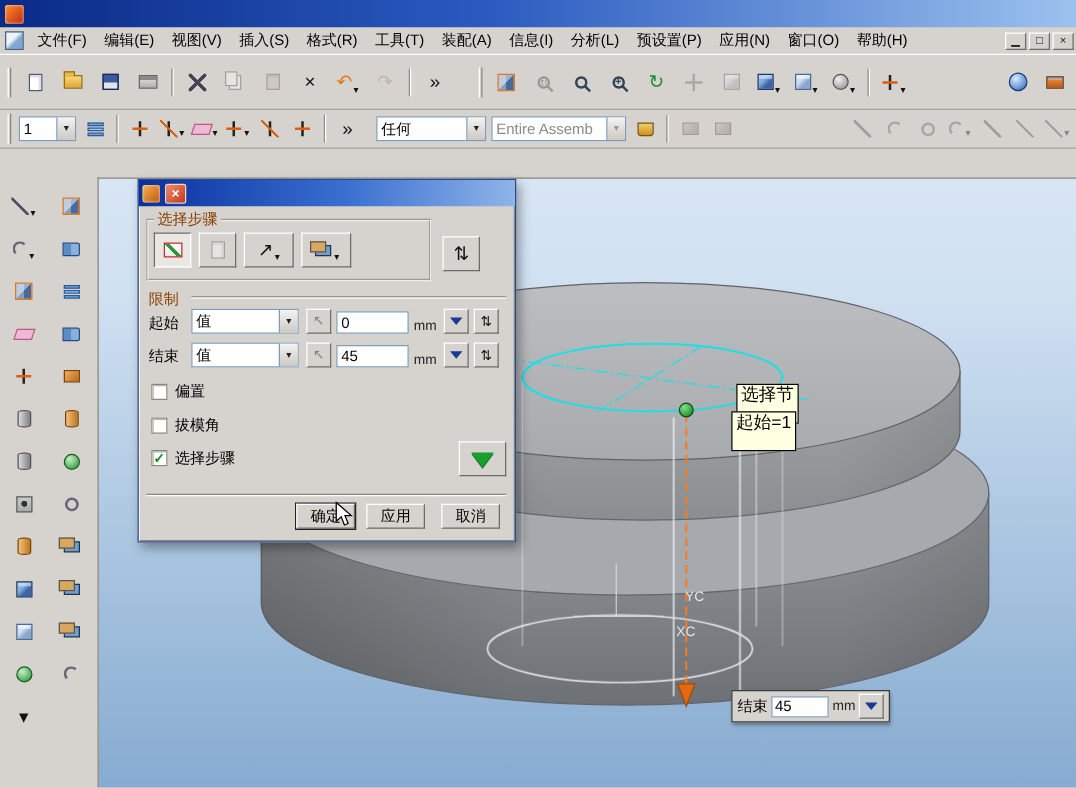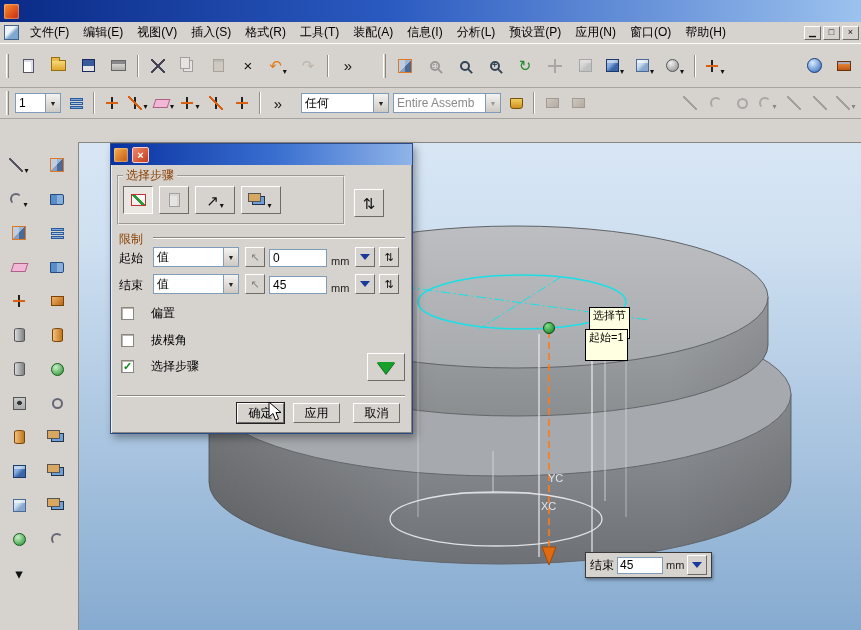--- a/index.html
+++ b/index.html
@@ -81,21 +81,21 @@
   .promptbar { height:22px; background:#f5f3ef; border-top:1px solid #fff; border-bottom:2px solid #8a877f; display:flex; align-items:center; padding-left:6px; font-family:"DejaVu Sans Mono", monospace; font-weight:bold; font-size:12px; color:#000; }
 
   
   .workarea { position:absolute; left:0; top:142px; right:0; bottom:0; display:flex; }
   .left-tools { width:78px; background:#d6d3ce; display:flex; padding-top:6px; }
   .left-col { width:38px; display:flex; flex-direction:column; align-items:center; }
   .left-col .tbtn { width:28px; height:28px; margin:3px 0; }
   .viewport { position:relative; flex:1; background:linear-gradient(#d8e6f4,#cfe0f1 20%,#86abd0); border-left:1px solid #8a877f; border-top:1px solid #8a877f; overflow:hidden; }
   .viewport svg { position:absolute; left:0; top:0; }
 
-  .vtip { position:absolute; background:#ffffe1; border:1px solid #000; font-size:11px; padding:0 3px; height:32px; line-height:14px; color:#000; white-space:nowrap; }
+  .vtip { position:absolute; background:#ffffe1; border:1px solid #000; font-size:14px; padding:0 3px; height:32px; line-height:14px; color:#000; white-space:nowrap; }
   .axlbl { position:absolute; color:#dfe6ee; font-size:11px; }
   .floatinput { position:absolute; display:flex; align-items:center; gap:3px; background:#d6d3ce; border:1px solid #3a3a3a; box-shadow:1px 2px 3px rgba(0,0,0,.35); padding:2px 4px; }
   .floatinput .flab { font-size:12px; }
   .floatinput input { width:46px; height:17px; border:1px solid #7f9db9; font-size:12px; padding:0 2px; font-family:inherit; }
   .floatinput .unit { font-size:11px; color:#222; }
   .sbtn { width:20px; height:20px; background:#d6d3ce; border:1px solid; border-color:#fff #6e6b66 #6e6b66 #fff; display:inline-flex; align-items:center; justify-content:center; }
   .tri-dn { width:0; height:0; border:5px solid transparent; border-top:6px solid #1a3a9a; margin-top:5px; }
 
   
   .dialog { position:absolute; left:110px; top:143px; width:303px; background:#d6d3ce; border:1px solid #2a4a8a; box-shadow:inset 1px 1px 0 #f4f2ee, inset -1px -1px 0 #87857f, 3px 4px 8px rgba(0,0,0,.35); z-index:10; }
@@ -111,21 +111,21 @@
   .stepbtn.fly { width:40px; }
   .stepbtn.active { border-color:#6e6b66 #fff #fff #6e6b66; background:#e9e7e2; }
   .grplabel { position:absolute; font-size:12px; color:#8b4000; }
   .hline { position:absolute; height:2px; border-top:1px solid #8a877f; border-bottom:1px solid #fff; }
   .lrow { position:absolute; left:8px; display:flex; align-items:flex-end; gap:4px; height:22px; }
   .rlab { width:28px; font-size:12px; }
   .lrow .combo { width:86px; }
   .mini { width:20px; height:20px; background:#d6d3ce; border:1px solid; border-color:#fff #6e6b66 #6e6b66 #fff; display:inline-flex; align-items:center; justify-content:center; }
   .num { width:58px; height:18px; border:1px solid #7f9db9; font-size:12px; padding:0 3px; font-family:inherit; }
   .unitl { font-size:11px; width:20px; color:#222; }
-  .crow { position:absolute; left:10px; display:flex; align-items:center; gap:17px; }
+  .crow { position:absolute; left:10px; display:flex; align-items:center; gap:6px; }
   .cbox { width:13px; height:13px; background:#fff; border:1px solid #8a877f; box-shadow:inset 1px 1px 0 #b8b5b0; font-size:11px; font-weight:bold; color:#0a8a1a; display:flex; align-items:center; justify-content:center; }
   .pvbtn { position:absolute; left:256px; top:188px; width:38px; height:28px; background:#d6d3ce; border:1px solid; border-color:#fff #6e6b66 #6e6b66 #fff; display:flex; align-items:center; justify-content:center; }
   .pvtri { width:0; height:0; border:9px solid transparent; border-top:12px solid #17a02c; margin-top:10px; filter:drop-shadow(0 1px 0 #0a5a14); }
   .dbtn { position:absolute; top:238px; width:47px; height:20px; background:#d6d3ce; border:1px solid; border-color:#fff #6e6b66 #6e6b66 #fff; font-size:12px; display:flex; align-items:center; justify-content:center; }
   .dbtn.def { box-shadow:0 0 0 1px #222; }
 
   .cursor { position:absolute; left:268px; top:401px; z-index:50; pointer-events:none; }
 </style>
 </head>
 <body>

